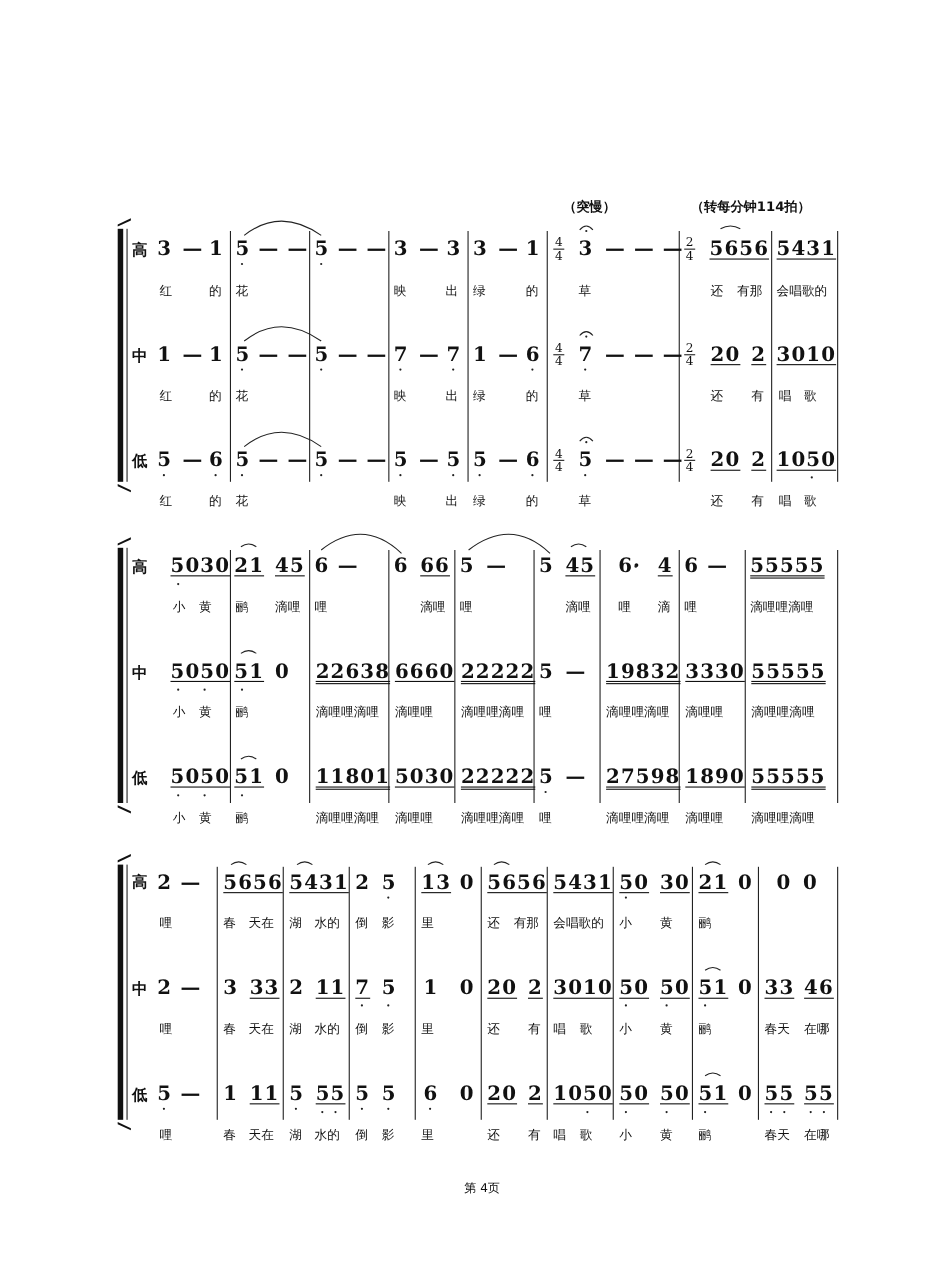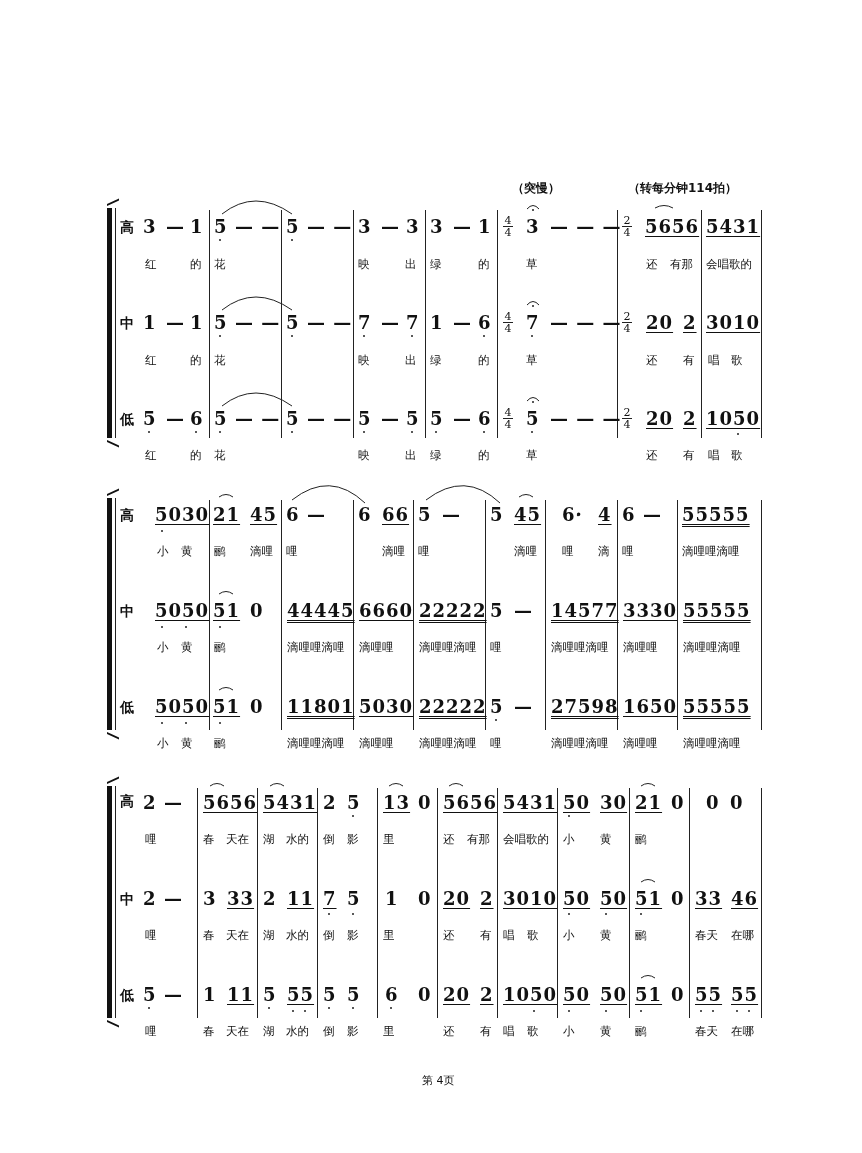--- a/index.html
+++ b/index.html
@@ -209,26 +209,26 @@
   <div class="lyric" style="left:622px;top:544px;">哩</div>
   <div class="lyric" style="left:682px;top:544px;">滴哩哩滴哩</div>
 
   <div class="part" style="left:120px;top:603px;">中</div>
   <div class="note u1" style="left:155px;top:601px;">5050</div>
   <div class="dotb" style="left:161px;top:626px;"></div>
   <div class="dotb" style="left:185px;top:626px;"></div>
   <div class="note u1" style="left:213px;top:601px;">51</div>
   <div class="dotb" style="left:219px;top:626px;"></div>
   <div class="note" style="left:250px;top:601px;">0</div>
-  <div class="note u2" style="left:287px;top:601px;">44445</div>
+  <div class="note u2" style="left:287px;top:601px;">22638</div>
   <div class="note u1" style="left:359px;top:601px;">6660</div>
   <div class="note u2" style="left:419px;top:601px;">22222</div>
   <div class="note" style="left:490px;top:601px;">5</div>
   <div class="note" style="left:514px;top:601px;">—</div>
-  <div class="note u2" style="left:551px;top:601px;">14577</div>
+  <div class="note u2" style="left:551px;top:601px;">19832</div>
   <div class="note u1" style="left:623px;top:601px;">3330</div>
   <div class="note u2" style="left:683px;top:601px;">55555</div>
 
   <div class="lyric" style="left:157px;top:640px;">小</div>
   <div class="lyric" style="left:181px;top:640px;">黄</div>
   <div class="lyric" style="left:214px;top:640px;">鹂</div>
   <div class="lyric" style="left:287px;top:640px;">滴哩哩滴哩</div>
   <div class="lyric" style="left:359px;top:640px;">滴哩哩</div>
   <div class="lyric" style="left:419px;top:640px;">滴哩哩滴哩</div>
   <div class="lyric" style="left:490px;top:640px;">哩</div>
@@ -243,21 +243,21 @@
   <div class="note u1" style="left:213px;top:697px;">51</div>
   <div class="dotb" style="left:219px;top:722px;"></div>
   <div class="note" style="left:250px;top:697px;">0</div>
   <div class="note u2" style="left:287px;top:697px;">11801</div>
   <div class="note u1" style="left:359px;top:697px;">5030</div>
   <div class="note u2" style="left:419px;top:697px;">22222</div>
   <div class="note" style="left:490px;top:697px;">5</div>
   <div class="dotb" style="left:495px;top:719px;"></div>
   <div class="note" style="left:514px;top:697px;">—</div>
   <div class="note u2" style="left:551px;top:697px;">27598</div>
-  <div class="note u1" style="left:623px;top:697px;">1650</div>
+  <div class="note u1" style="left:623px;top:697px;">1890</div>
   <div class="note u2" style="left:683px;top:697px;">55555</div>
 
   <div class="lyric" style="left:157px;top:736px;">小</div>
   <div class="lyric" style="left:181px;top:736px;">黄</div>
   <div class="lyric" style="left:214px;top:736px;">鹂</div>
   <div class="lyric" style="left:287px;top:736px;">滴哩哩滴哩</div>
   <div class="lyric" style="left:359px;top:736px;">滴哩哩</div>
   <div class="lyric" style="left:419px;top:736px;">滴哩哩滴哩</div>
   <div class="lyric" style="left:490px;top:736px;">哩</div>
   <div class="lyric" style="left:551px;top:736px;">滴哩哩滴哩</div>

